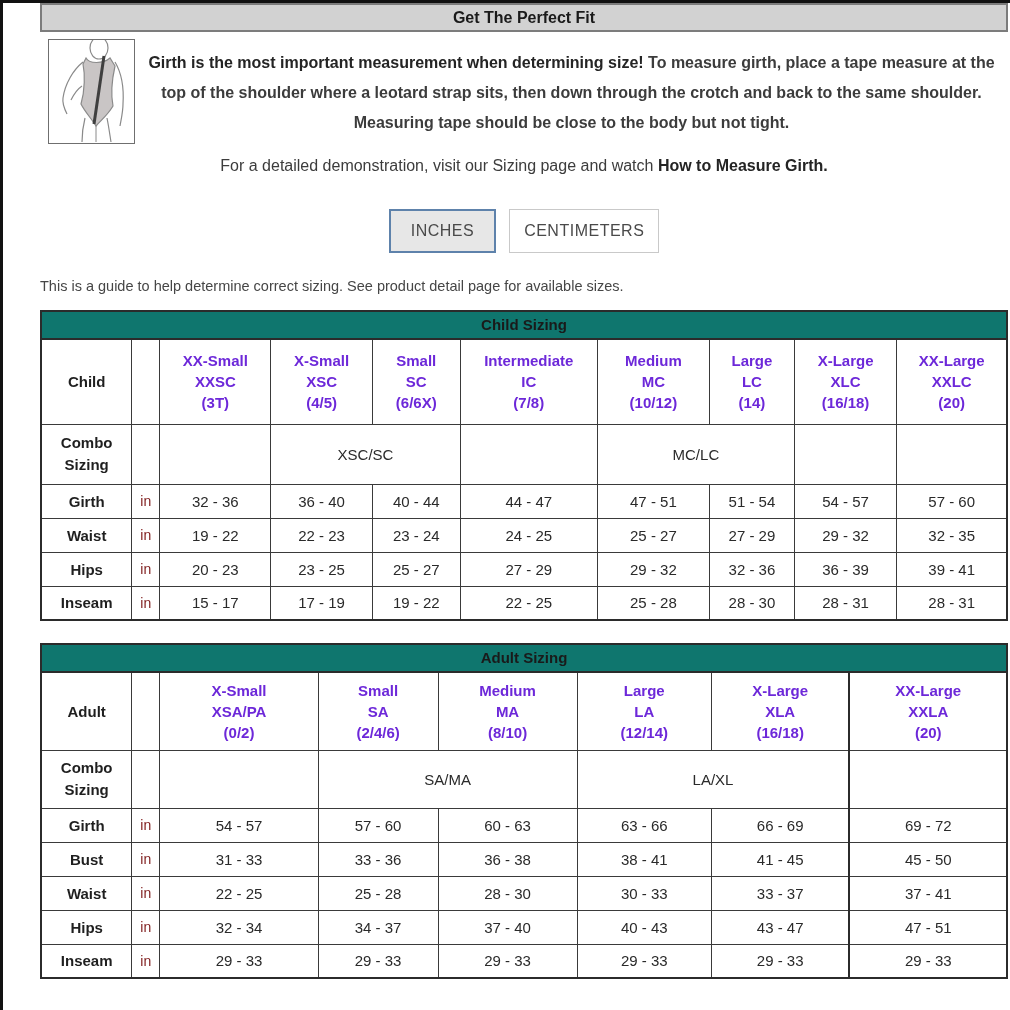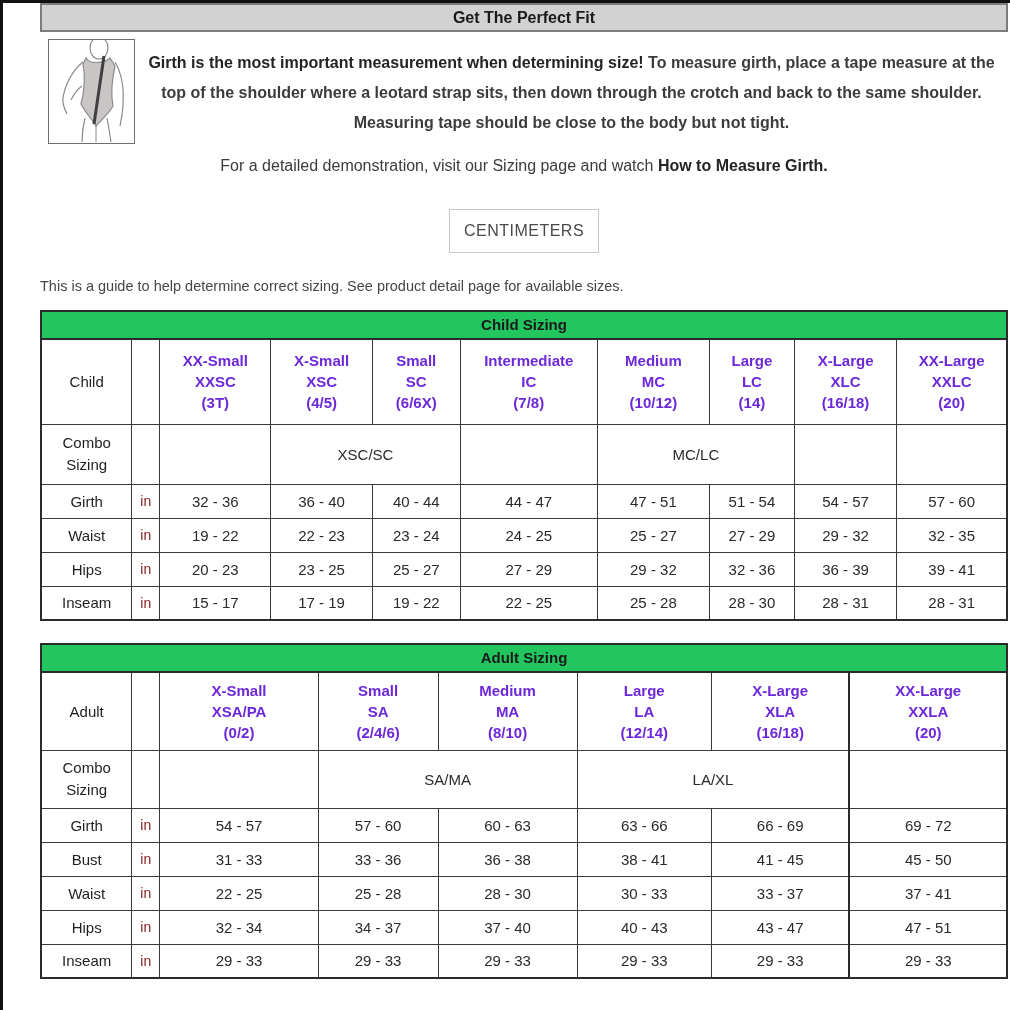--- a/index.html
+++ b/index.html
@@ -57,32 +57,32 @@
 
   
   .size-table-wrap { margin-top: 16px; }
   .adult-wrap { margin-top: 22px; }
   table.size-table {
     width: 100%; border-collapse: collapse; table-layout: fixed;
     border: 2px solid #2b2b2b;
     font-size: 15px; color: #2a2a2a;
   }
   table.size-table caption {
-    background: #22c55e; border: 2px solid #2b2b2b; border-bottom: none;
+    background: #0f766e; border: 2px solid #2b2b2b; border-bottom: none;
     font-weight: bold; font-size: 15px; color: #1a1a1a;
     height: 28px; line-height: 26px; text-align: center;
   }
   table.size-table th, table.size-table td {
     border: 1px solid #3a3a3a; text-align: center; vertical-align: middle;
     padding: 2px;
   }
   .size-head th { height: 85px; }
   .adult .size-head th { height: 78px; }
   .size-head .sz-line { font-weight: bold; line-height: 21px; color: #6d28d9; }
-  th.corner, td.rowlabel { font-weight: normal; color: #1f1f1f; }
+  th.corner, td.rowlabel { font-weight: bold; color: #1f1f1f; }
   .combo-row td { height: 60px; font-size: 15px; }
   .adult .combo-row td { height: 58px; }
   .combo-row td.rowlabel { line-height: 22px; }
   .data-row td { height: 34px; }
   td.unit { font-size: 14px; color: #7f1d1d; }
   .adult td.thick-left, .adult th.thick-left { border-left: 2px solid #2b2b2b; }
 </style>
 </head>
 <body>
 
@@ -115,20 +115,21 @@
       <div class="intro-text">
         <b>Girth is the most important measurement when determining size!</b><span> To measure girth, place a tape measure at the top of the shoulder where a leotard strap sits, then down through the crotch and back to the same shoulder. Measuring tape should be close to the body but not tight.</span>
       </div>
     </div>
 
     <div class="demo-line">
       <span>For a detailed demonstration, visit our Sizing page and watch </span><b>How to Measure Girth.</b>
     </div>
 
     <div class="toggle-row">
+      <button class="unit-btn active">INCHES</button>
       <button class="unit-btn">CENTIMETERS</button>
     </div>
 
     <div class="note-line">This is a guide to help determine correct sizing. See product detail page for available sizes.</div>
 
     <div class="size-table-wrap">
       <table class="size-table child">
         <caption>Child Sizing</caption>
         <colgroup>
           <col style="width:9.4%">

